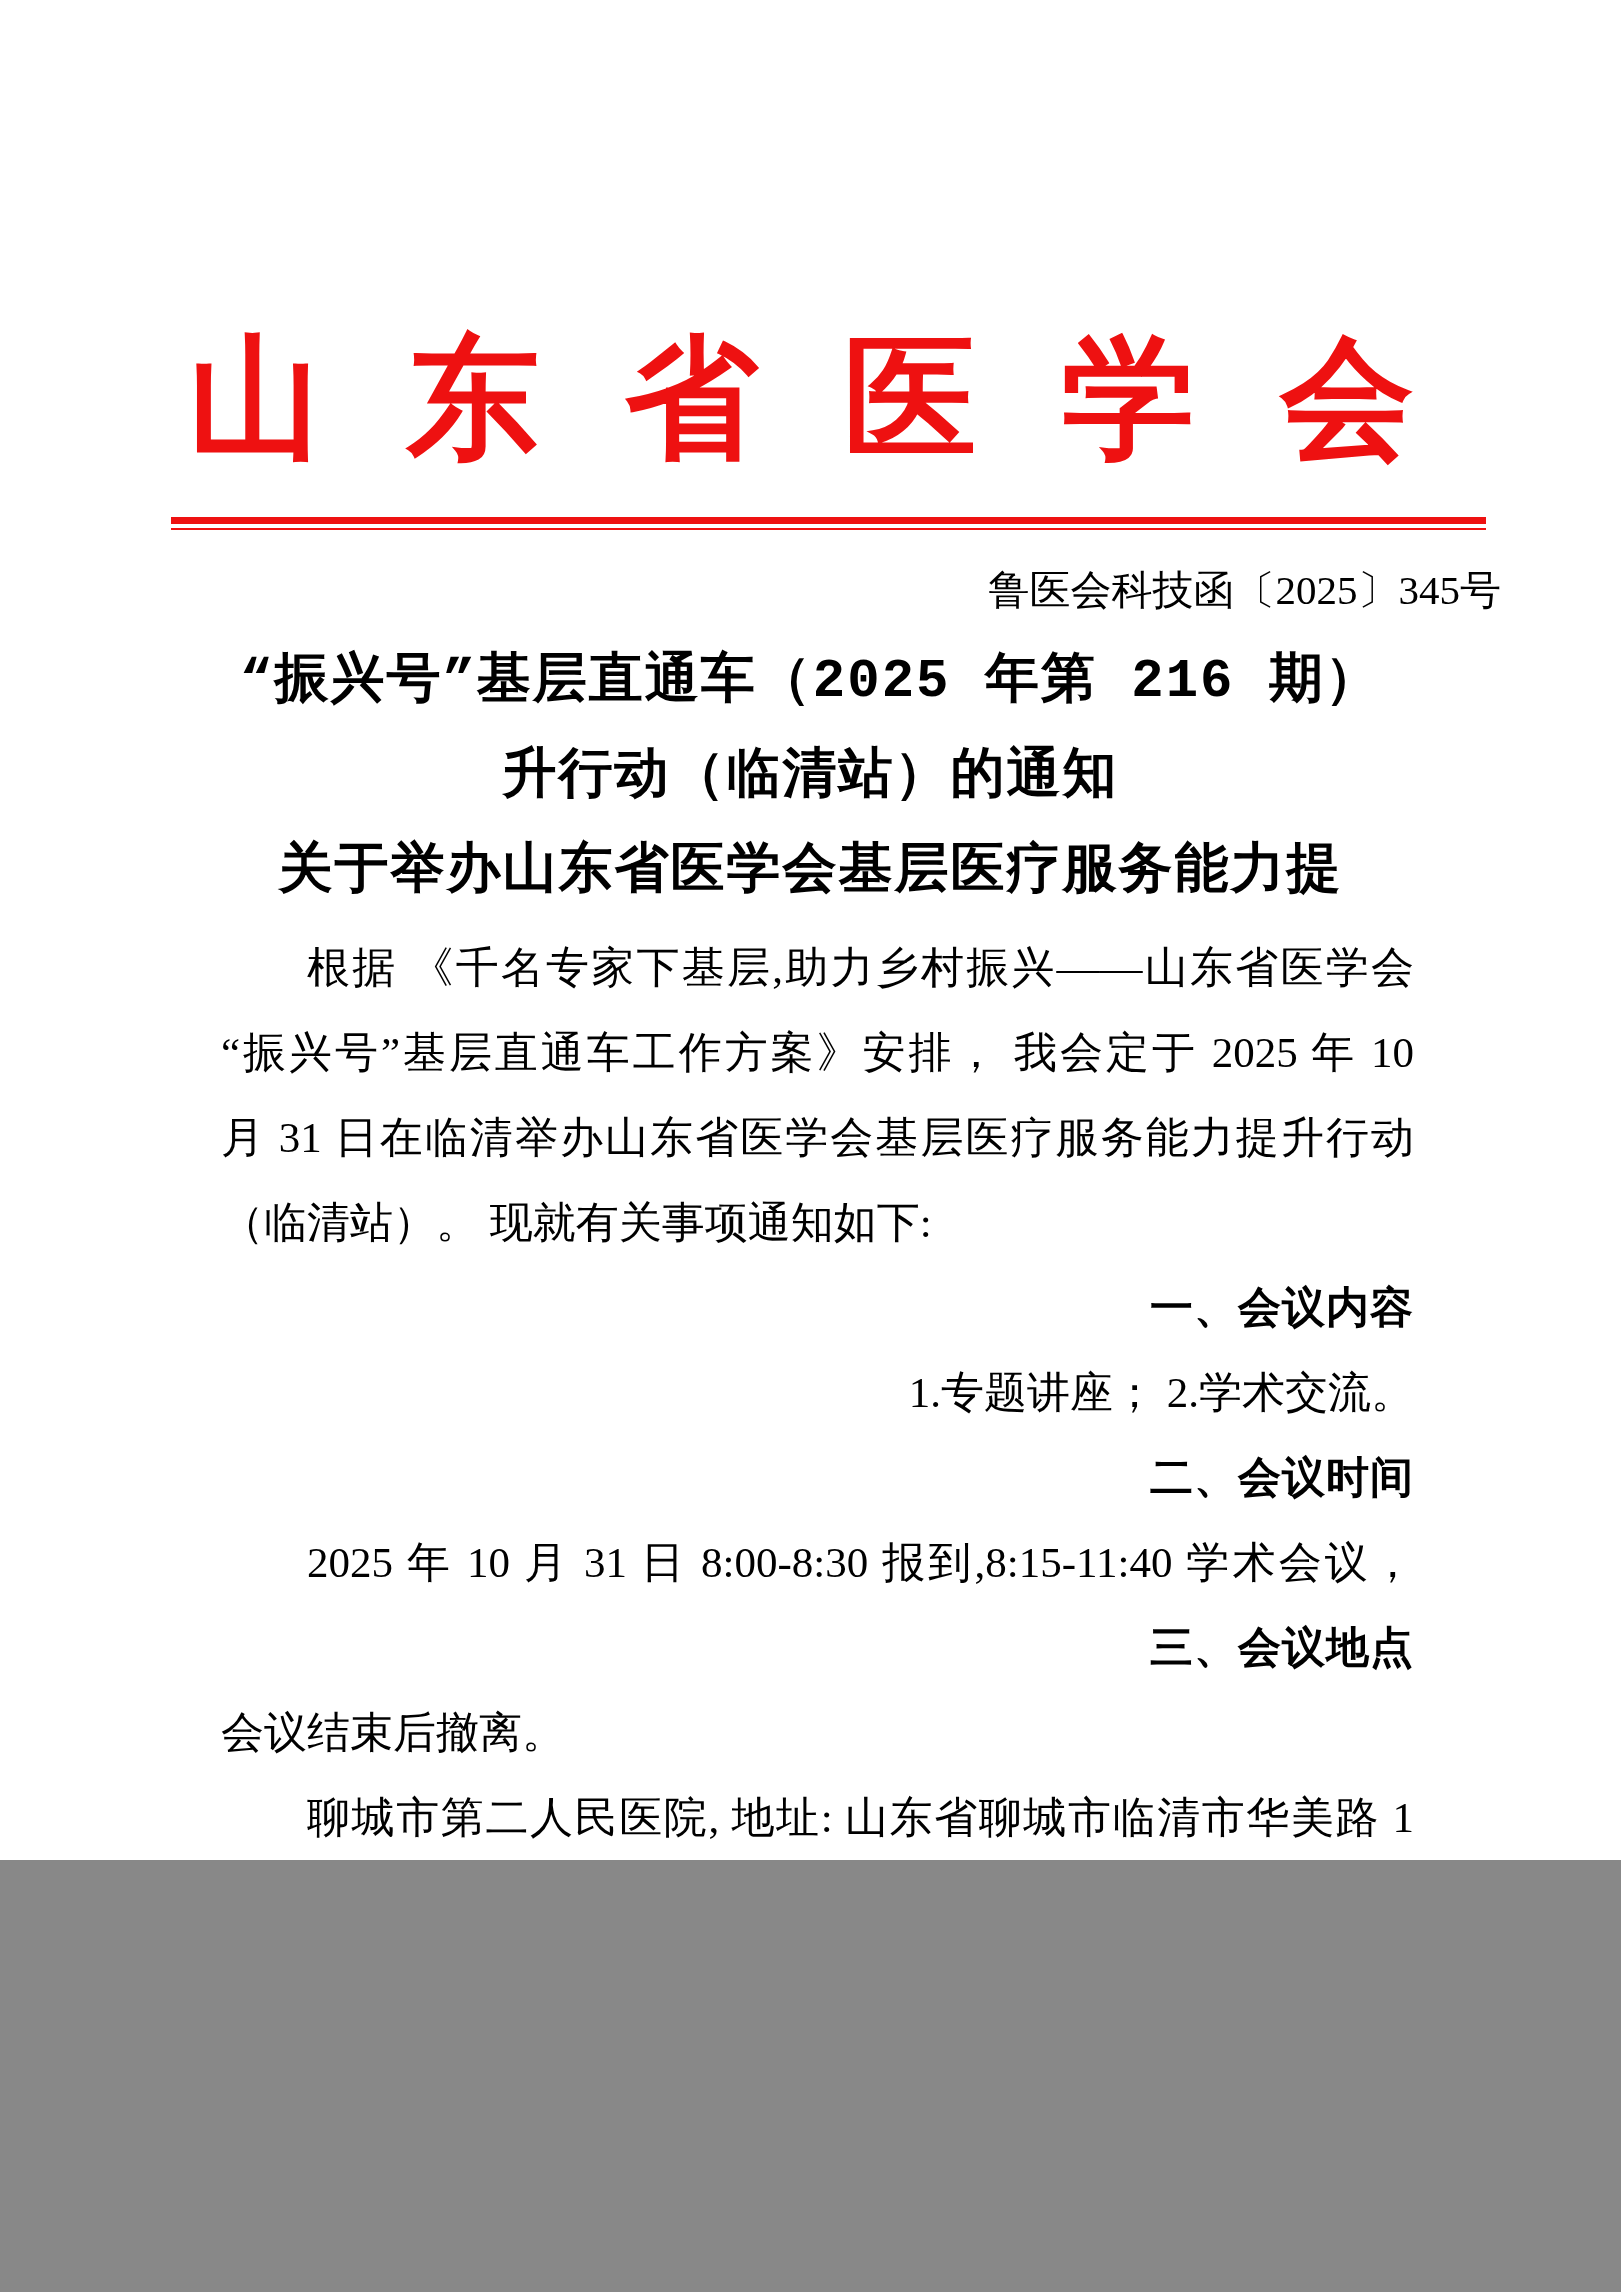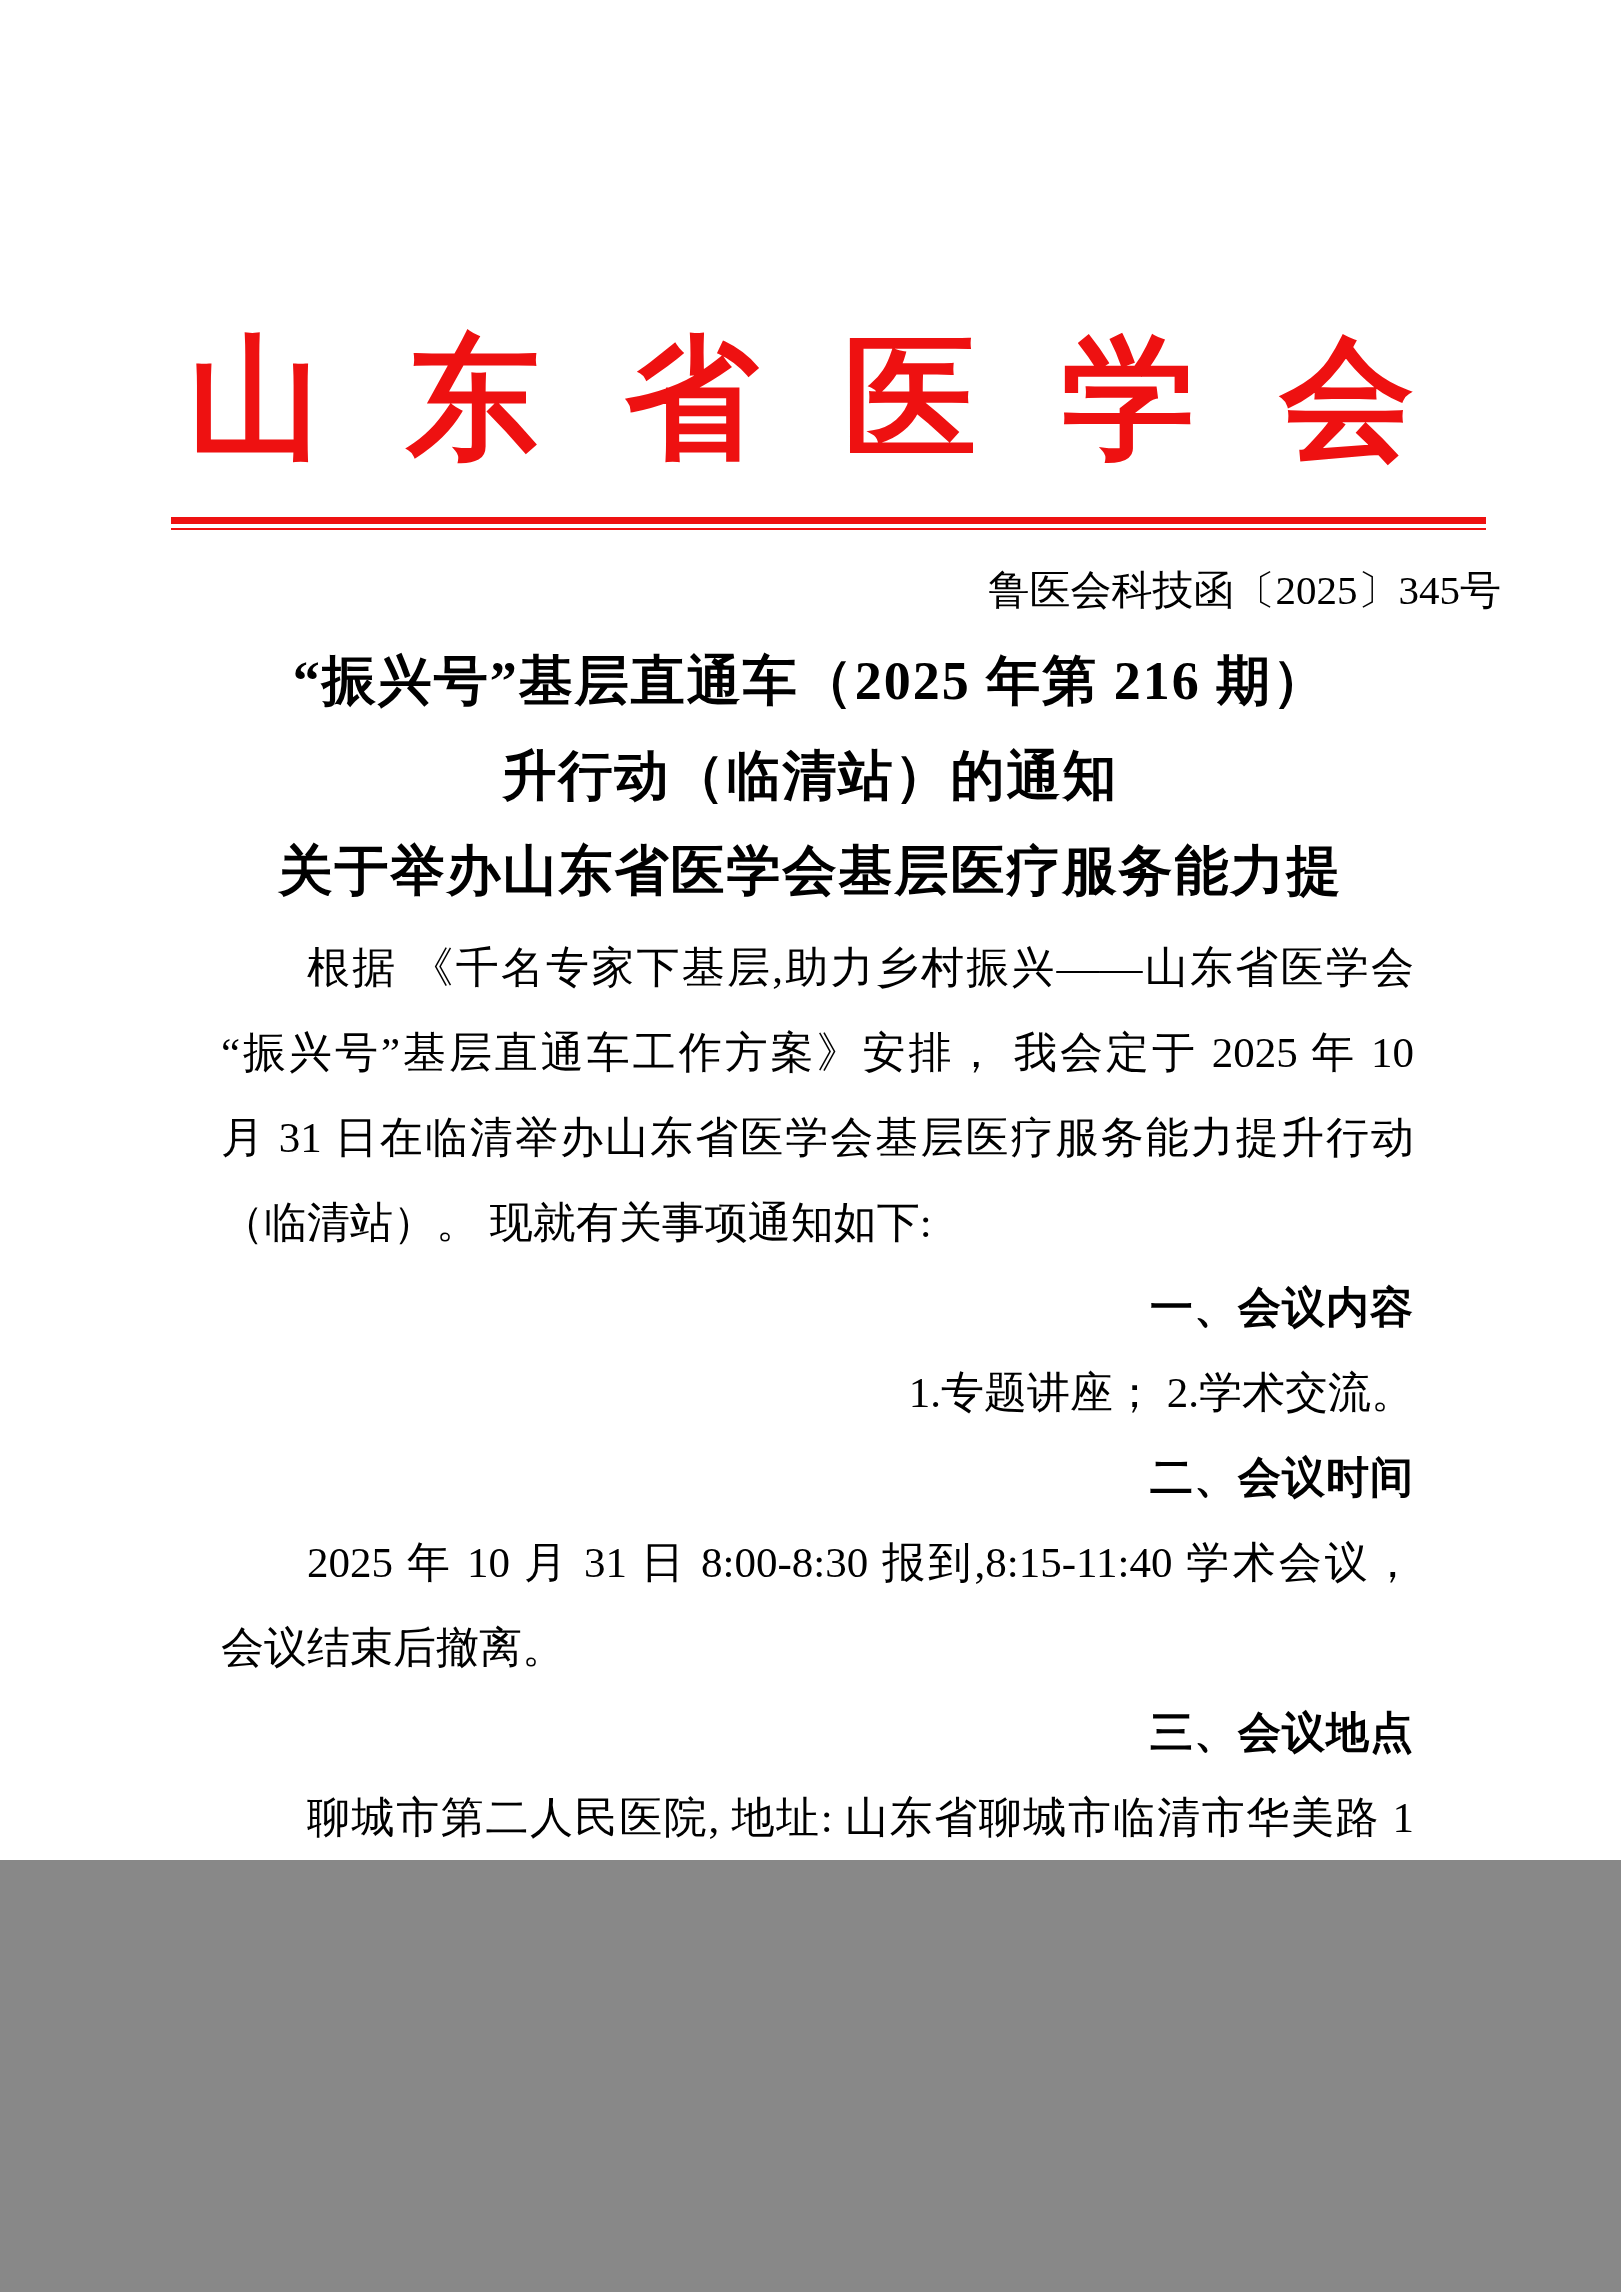--- a/index.html
+++ b/index.html
@@ -44,21 +44,21 @@
     text-align: right;
     font-family: "Liberation Serif", "DejaVu Serif", serif;
   }
   
   .doc-title {
     margin-top: 23.5px;
     font-size: 54px;
     line-height: 95px;
     font-weight: bold;
     text-align: center;
-    font-family: Liberation Serif, serif;
+    font-family: Liberation Mono, monospace;
     letter-spacing: 2px;
   }
   
   .body-block {
     margin: 5.9px 207px 0 221px;
     font-size: 43px;
     line-height: 85px;
     font-family: "Liberation Serif", "DejaVu Serif", serif;
     word-break: keep-all;
   }
@@ -96,20 +96,20 @@
 
   <div class="body-block">
     <div class="line indent fill">根据 《千名专家下基层,助力乡村振兴——山东省医学会</div>
     <div class="line fill">“振兴号”基层直通车工作方案》安排， 我会定于 2025 年 10</div>
     <div class="line fill">月 31 日在临清举办山东省医学会基层医疗服务能力提升行动</div>
     <div class="line">（临清站）。 现就有关事项通知如下:</div>
     <div class="line indent heading">一、会议内容</div>
     <div class="line indent">1.专题讲座； 2.学术交流。</div>
     <div class="line indent heading">二、会议时间</div>
     <div class="line indent fill">2025 年 10 月 31 日 8:00-8:30 报到,8:15-11:40 学术会议，</div>
+    <div class="line indent heading">三、会议地点</div>
     <div class="line">会议结束后撤离。</div>
-    <div class="line indent heading">三、会议地点</div>
     <div class="line indent fill">聊城市第二人民医院, 地址: 山东省聊城市临清市华美路 1</div>
     <div class="line">号。</div>
   </div>
 
 </div>
 
 
 </body></html>

